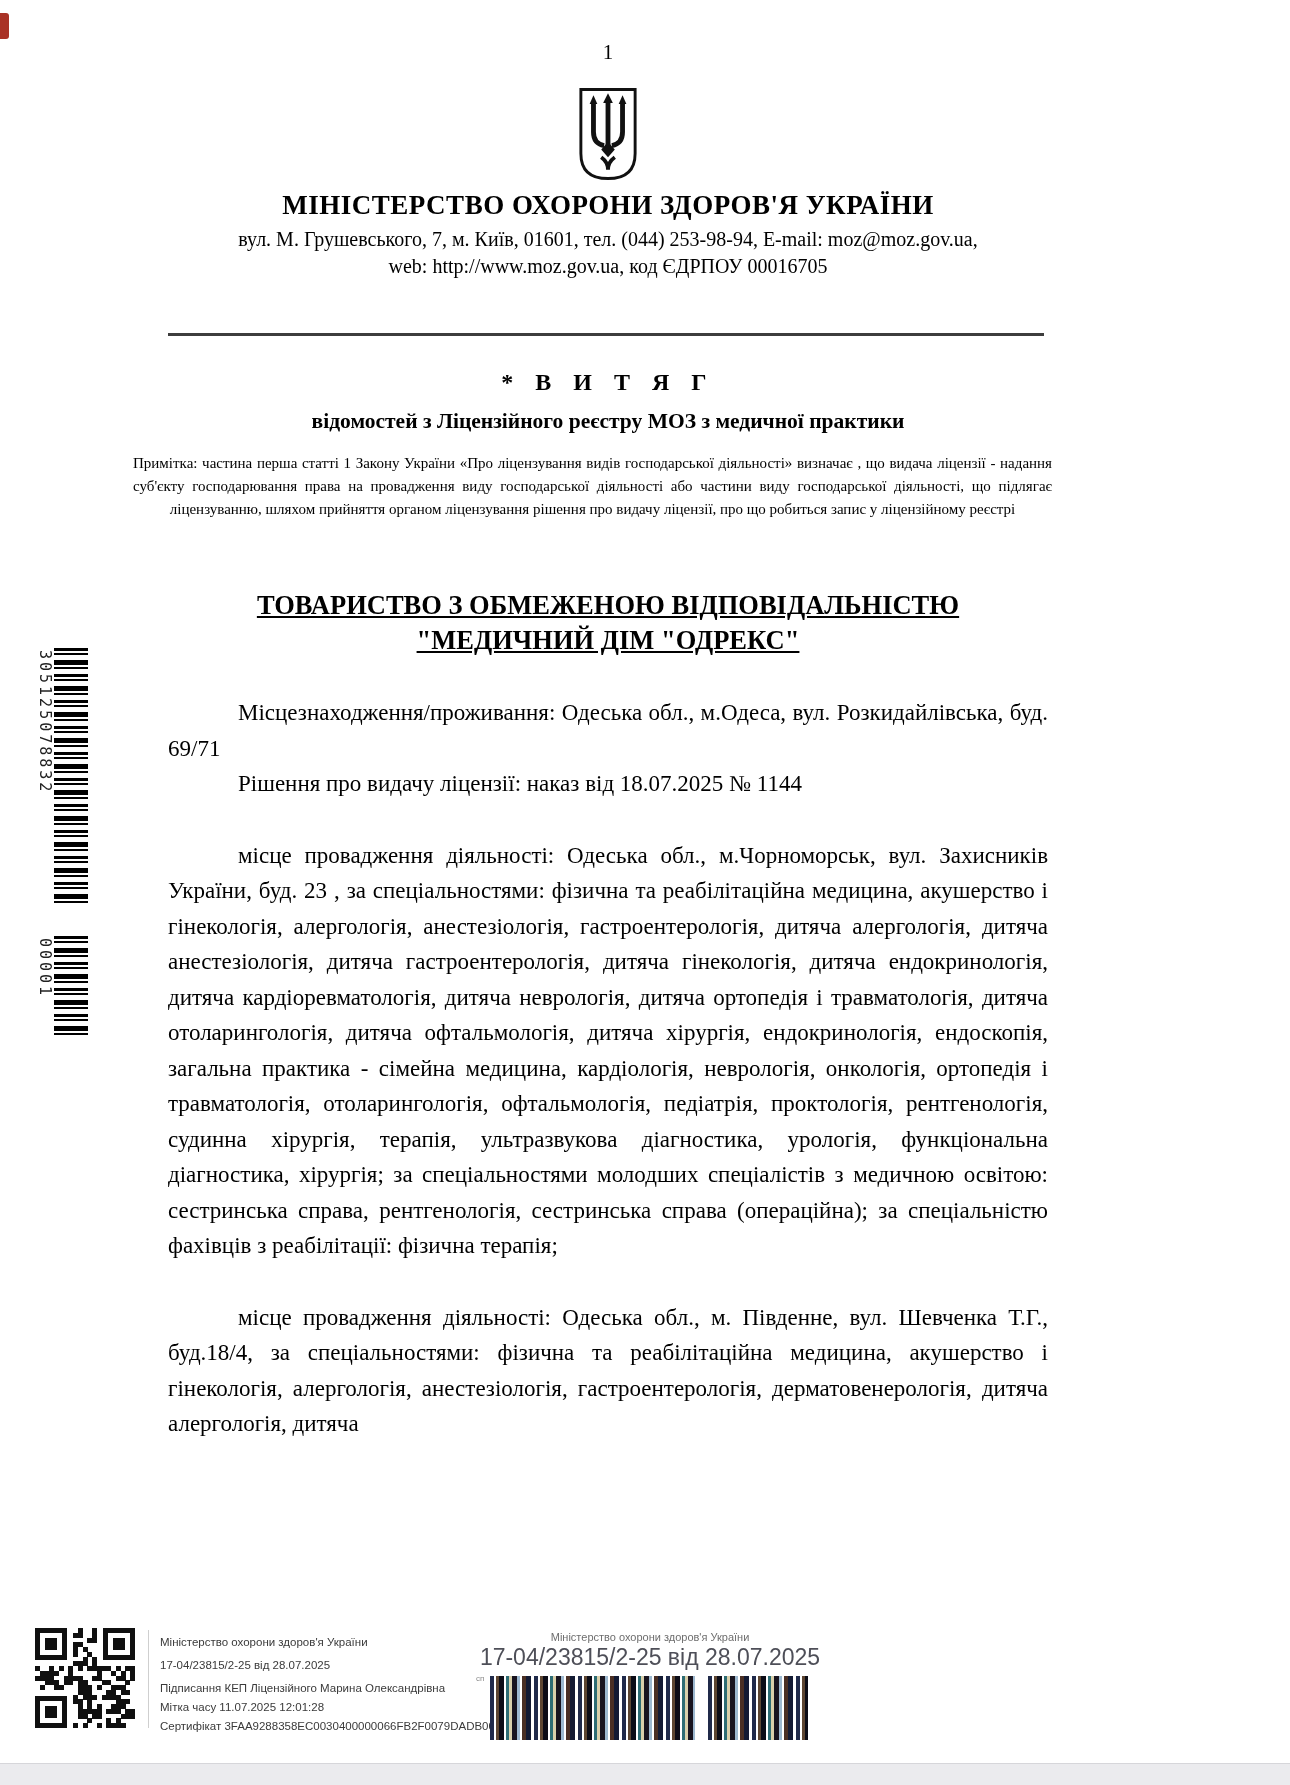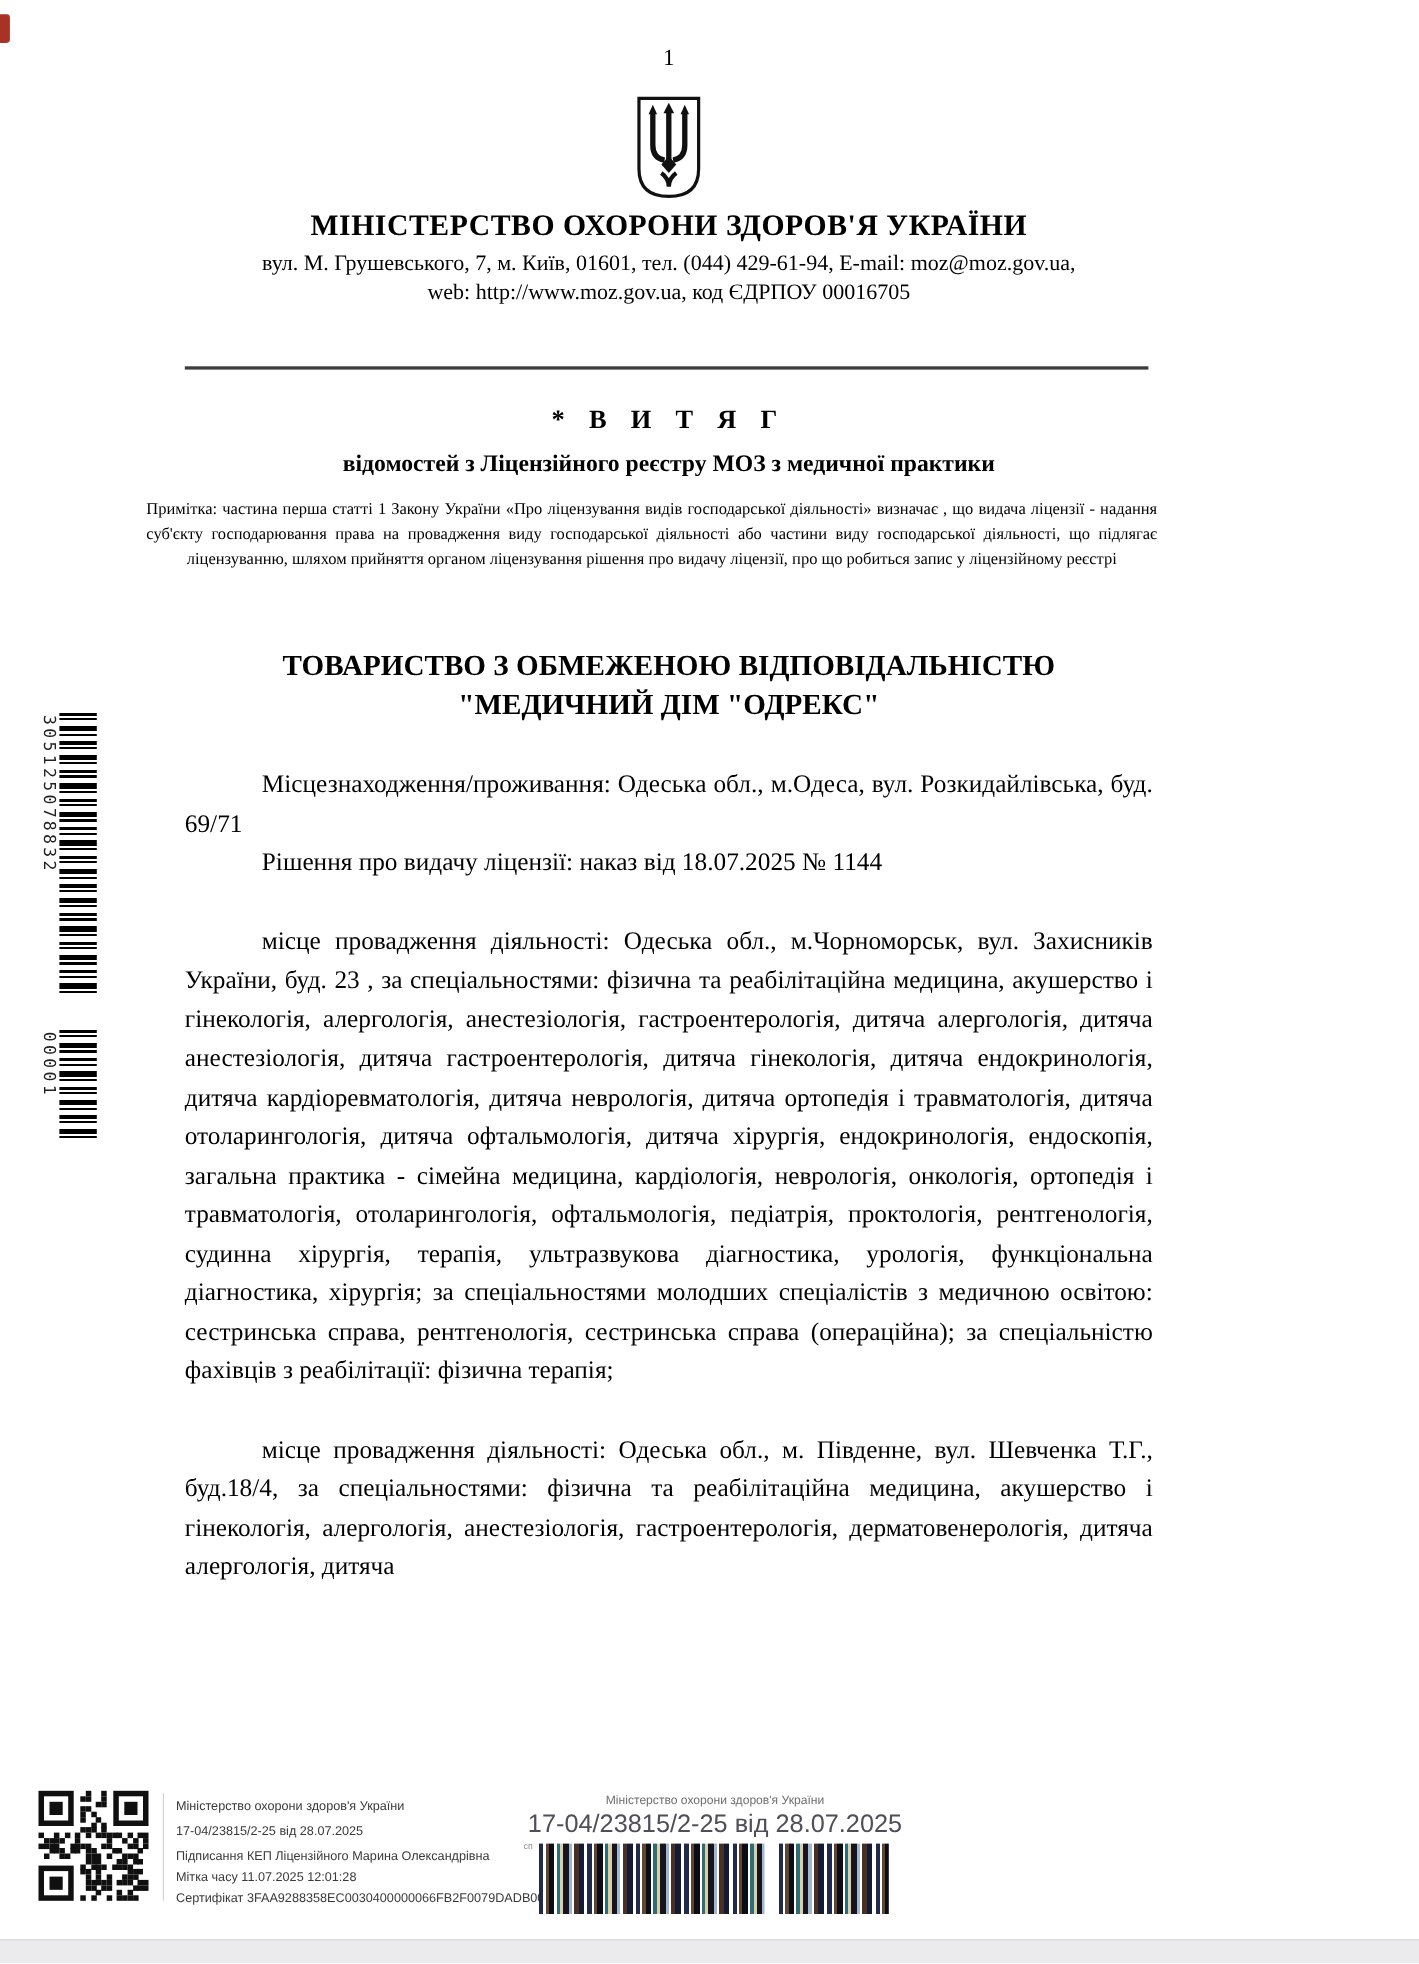--- a/index.html
+++ b/index.html
@@ -13,21 +13,21 @@
   .emblem{top:86px;}
   .ministry{top:190px;font-size:27px;font-weight:bold;letter-spacing:.5px;}
   .addr1{top:228px;font-size:20px;}
   .addr2{top:255px;font-size:20px;}
   .rule{position:absolute;left:168px;top:333px;width:876px;height:3px;background:#3d3d3d;}
   .vityag{top:369px;font-size:24px;font-weight:bold;letter-spacing:8px;}
   .subtitle{top:409px;font-size:21.5px;font-weight:bold;}
   .note{position:absolute;left:133px;top:452px;width:919px;font-size:15px;line-height:23px;}
   .note .auto{text-align:center;margin:0;}
   .note .law{text-align:justify;text-align-last:center;margin:0;}
-  .company{top:588px;font-size:26.5px;font-weight:bold;line-height:35px;}
+  .company{top:588px;font-size:26.5px;font-weight:bold;line-height:35px;text-decoration:underline;}
 
   .body{position:absolute;left:168px;top:695px;width:880px;font-size:23px;line-height:35.5px;text-align:justify;}
   .body p{margin:0;text-indent:70px;}
   .body p.spaced{margin-top:36px;}
 
   
   .vbarcode{position:absolute;left:34px;display:flex;}
   .vb-digits{width:20px;writing-mode:vertical-rl;font-family:"DejaVu Sans Mono",monospace;
              font-size:15px;letter-spacing:3px;color:#222;padding-top:2px;}
   .vb-bars{width:34px;background:repeating-linear-gradient(to bottom,
@@ -81,21 +81,21 @@
       <path d="M17 8 l-4 9 h8 Z" fill="#111"></path>
       <path d="M17 14 v32 q0 12 11 14" fill="none" stroke="#111" stroke-width="5"></path>
       <path d="M47 8 l-4 9 h8 Z" fill="#111"></path>
       <path d="M47 14 v32 q0 12 -11 14" fill="none" stroke="#111" stroke-width="5"></path>
       <path d="M32 56 l7 8 -7 8 -7 -8 Z" fill="#111"></path>
       <path d="M25 72 q7 5 7 13 q0 -8 7 -13" fill="none" stroke="#111" stroke-width="4"></path>
     </svg>
   </div>
 
   <div class="centered ministry">МІНІСТЕРСТВО ОХОРОНИ ЗДОРОВ'Я УКРАЇНИ</div>
-  <div class="centered addr1">вул. М. Грушевського, 7, м. Київ, 01601, тел. (044) 429-61-94, E-mail: moz@moz.gov.ua,</div>
+  <div class="centered addr1">вул. М. Грушевського, 7, м. Київ, 01601, тел. (044) 253-98-94, E-mail: moz@moz.gov.ua,</div>
   <div class="centered addr2">web: http://www.moz.gov.ua, код ЄДРПОУ 00016705</div>
 
   <div class="rule"></div>
 
   <div class="centered vityag">* В И Т Я Г</div>
   <div class="centered subtitle">відомостей з Ліцензійного реєстру МОЗ з медичної практики</div>
 
   <div class="note">
     <p class="law">Примітка: частина перша статті 1 Закону України «Про ліцензування видів господарської діяльності» визначає , що видача ліцензії - надання суб'єкту господарювання права на провадження виду господарської діяльності або частини виду господарської діяльності, що підлягає ліцензуванню, шляхом прийняття органом ліцензування рішення про видачу ліцензії, про що робиться запис у ліцензійному реєстрі</p>
   </div>

